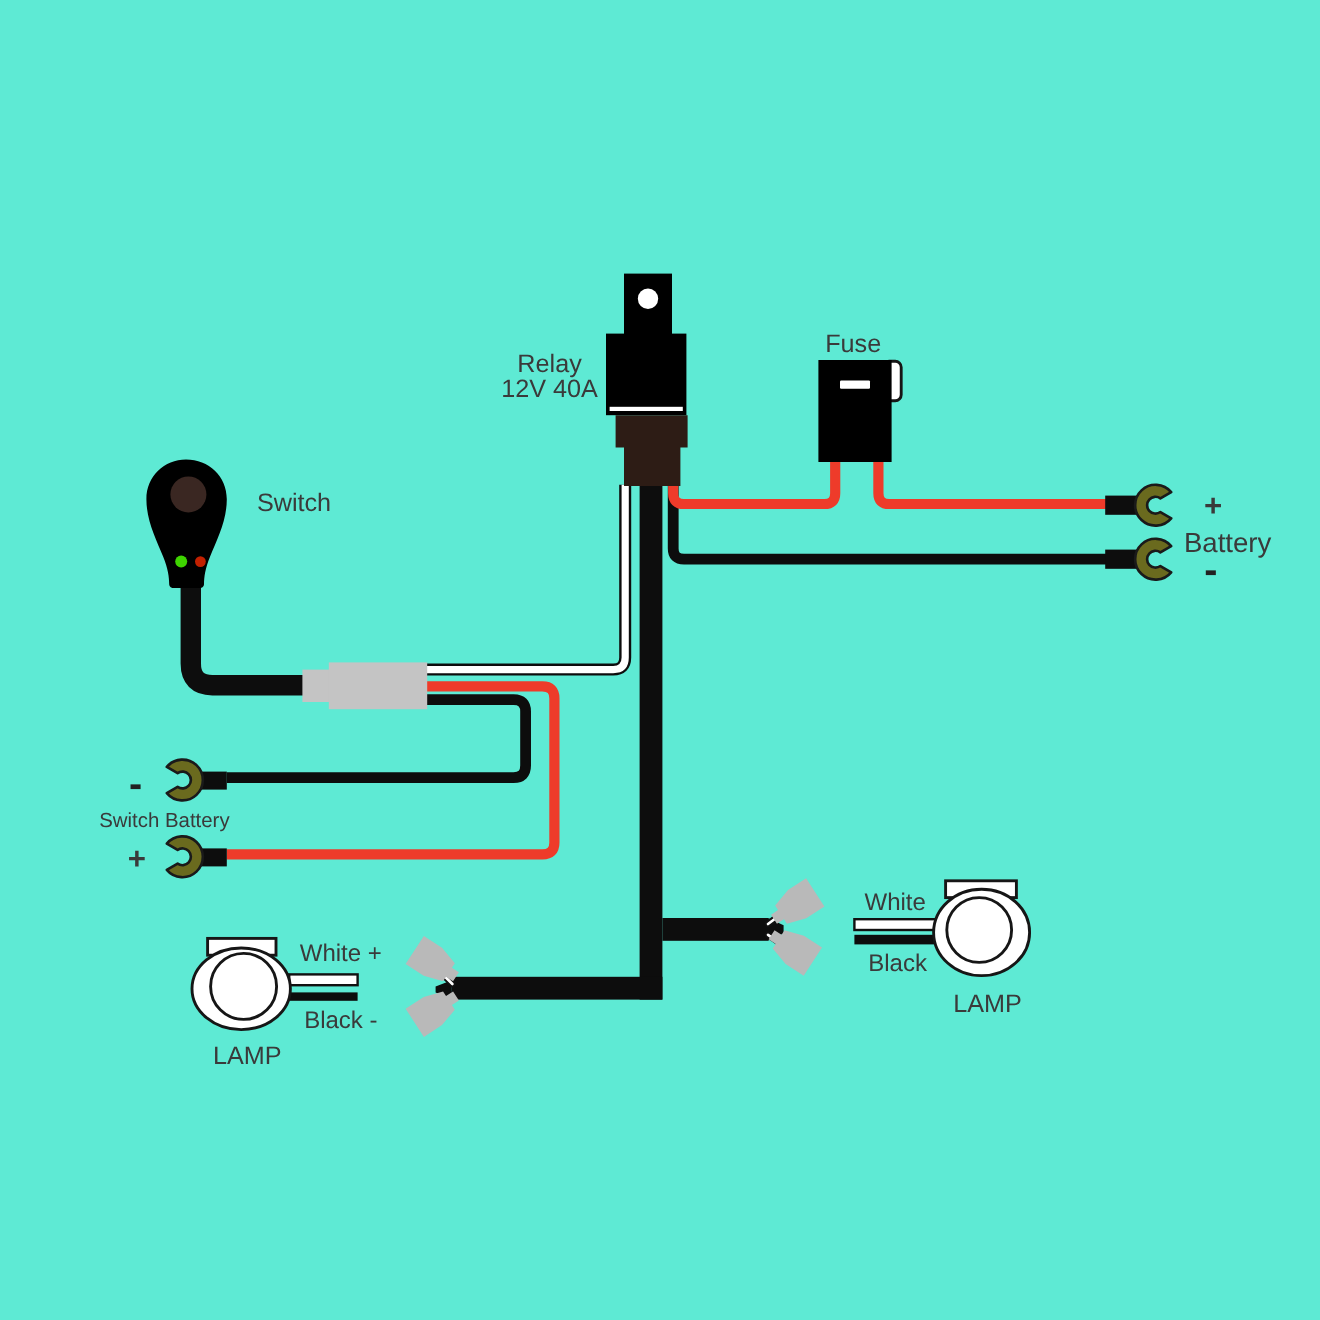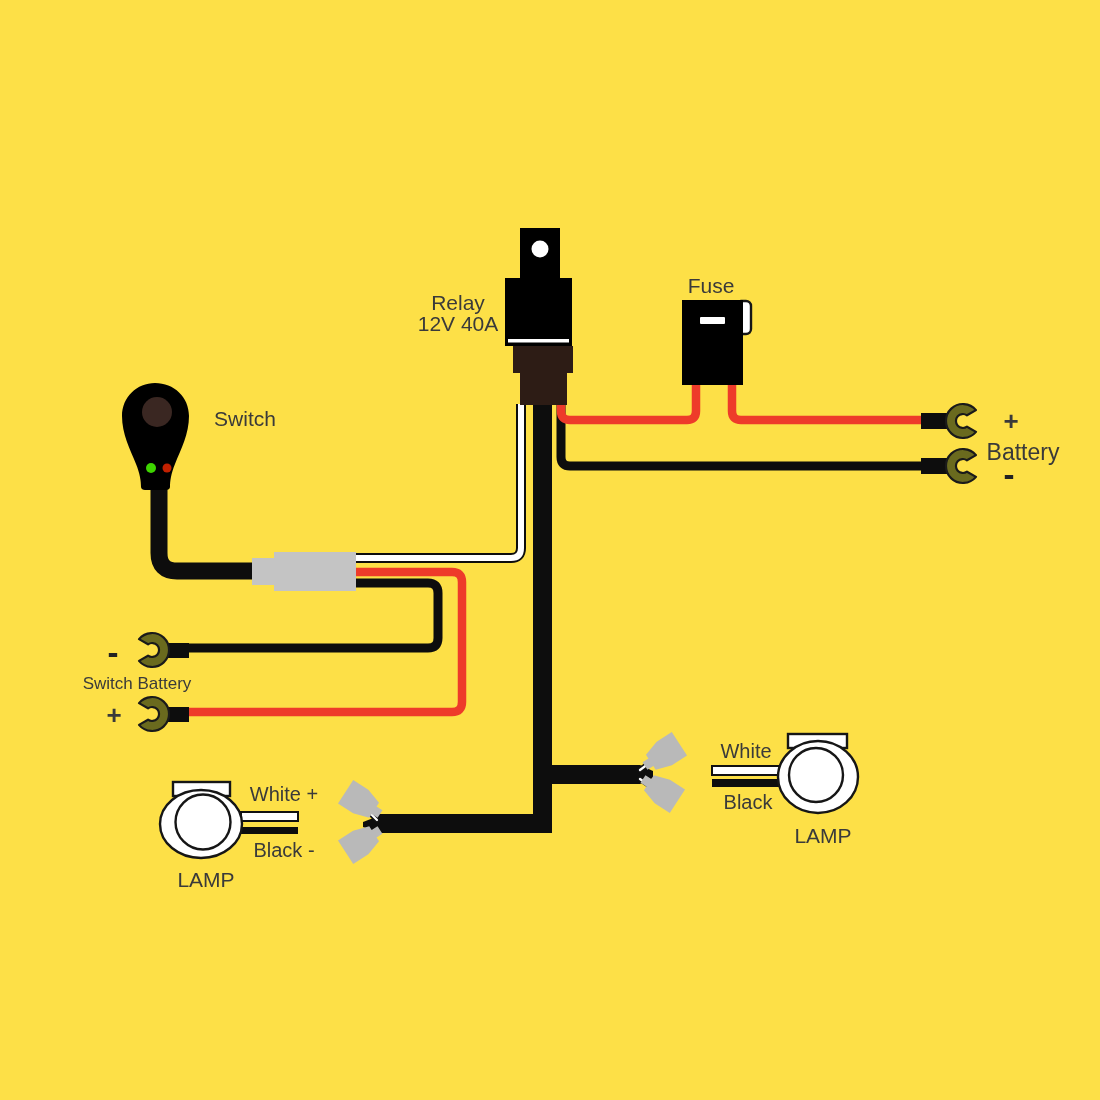--- a/index.html
+++ b/index.html
@@ -1,16 +1,16 @@
 <!DOCTYPE html>
 <html><head>
 <meta charset="utf-8">
 <style>
   html,body{margin:0;padding:0;background:#ffffff;}
-  .canvas{position:relative;width:1100px;height:1100px;background:#fde047;overflow:hidden;}
+  .canvas{position:relative;width:1100px;height:1100px;background:#5eead4;overflow:hidden;}
   svg{display:block;}
   text{font-family:"Liberation Sans","DejaVu Sans",sans-serif;fill:#3a3a3a;}
   .lbl{font-size:21px;}
   .lbl-sm{font-size:17px;}
   .lbl-md{font-size:20px;}
   .lbl-lg{font-size:23px;}
   .sign{font-size:26px;font-weight:bold;}
   .sign-big{font-size:33px;font-weight:bold;fill:#222;}
   .mid{text-anchor:middle;}
   .outline2{stroke:#161616;stroke-width:2.4px;}

